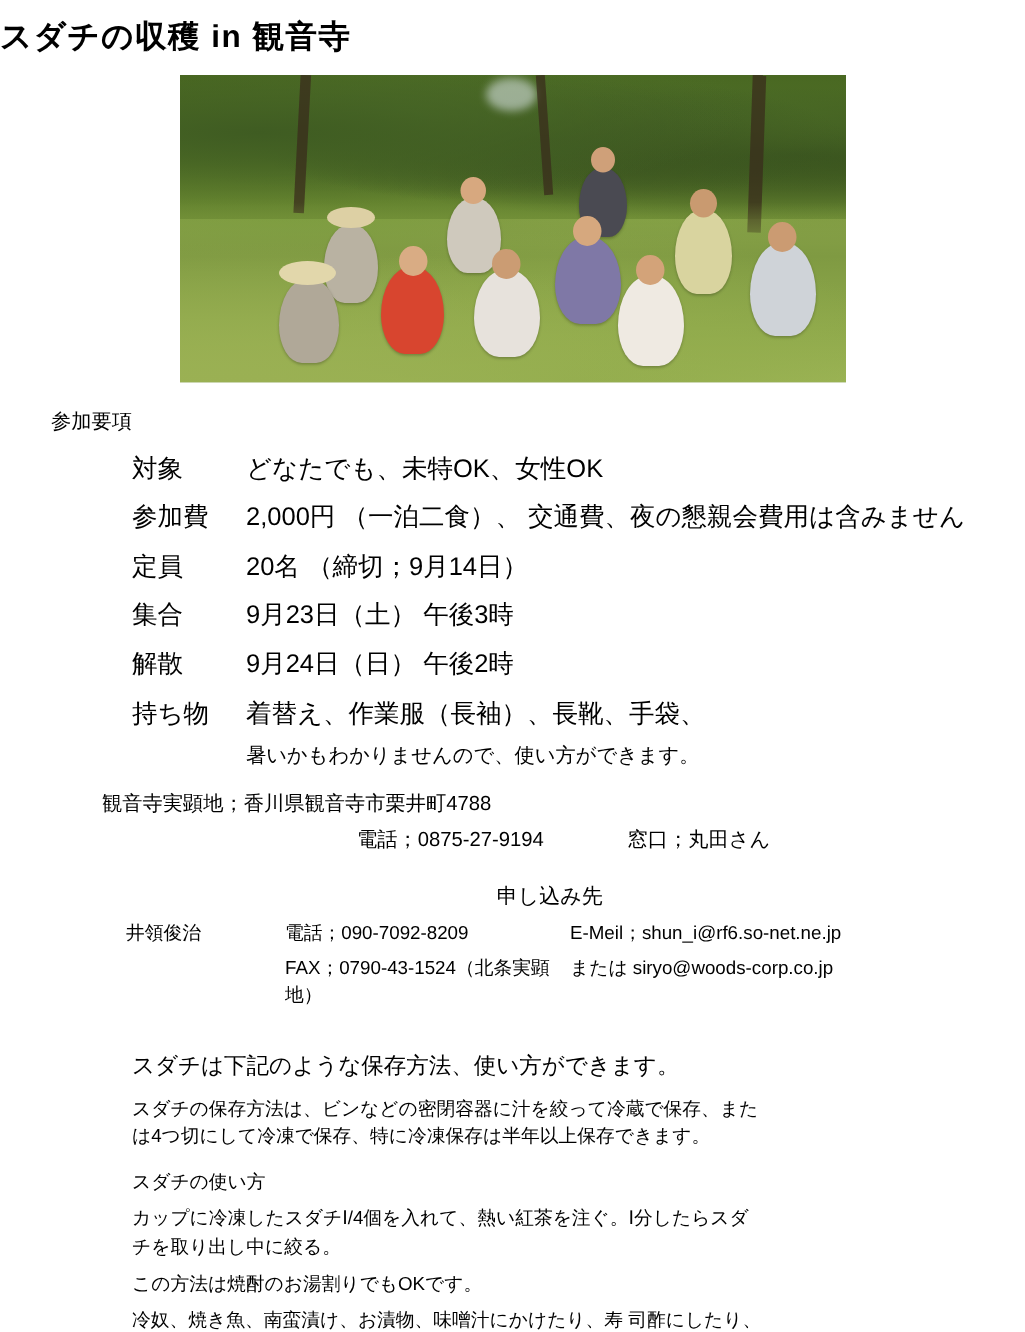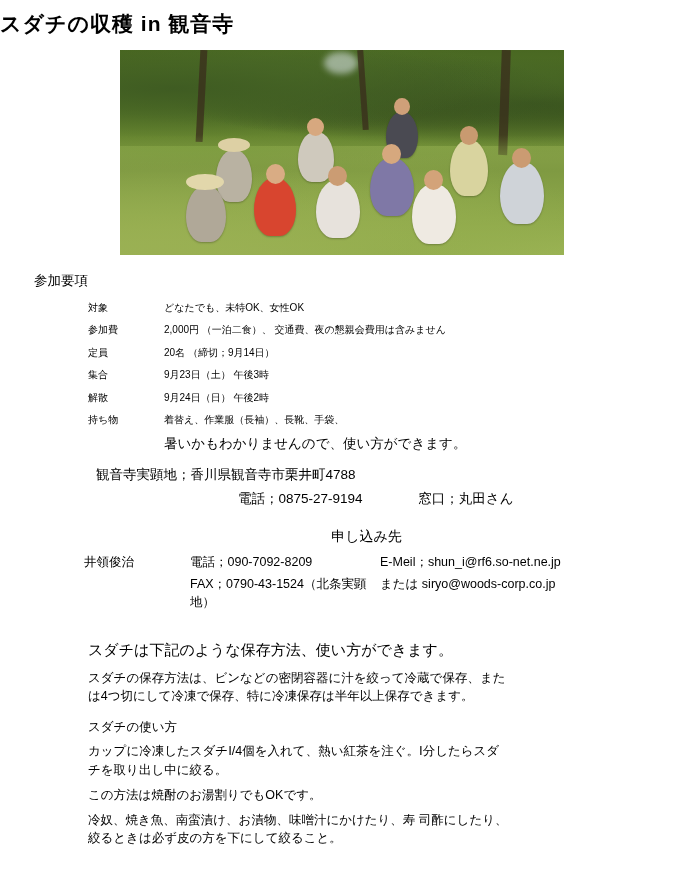--- a/index.html
+++ b/index.html
@@ -113,37 +113,37 @@
   .sec-head {
     margin: 16px 0 6px 34px;
     font-size: 13.5px;
   }
   .info-table {
     margin-left: 88px;
     border-collapse: collapse;
   }
   .info-table td {
     padding: 4px 0;
-    font-size: 10px;
+    font-size: 17px;
     vertical-align: top;
   }
   .info-table td.lbl {
     width: 66px;
     white-space: nowrap;
     font-weight: normal;
   }
   .info-table td.val {
     padding-left: 10px;
   }
   .note-line {
     margin: 2px 0 0 164px;
     font-size: 13.5px;
   }
   .addr-line {
-    margin: 12px 0 0 96px;
+    margin: 12px 0 0 68px;
     font-size: 13.5px;
   }
   .tel-line {
     margin: 4px 0 0 0;
     font-size: 13.5px;
     padding-left: 238px;
   }
   .tel-line .madoguchi { padding-left: 52px; }
 
   .apply-head {

